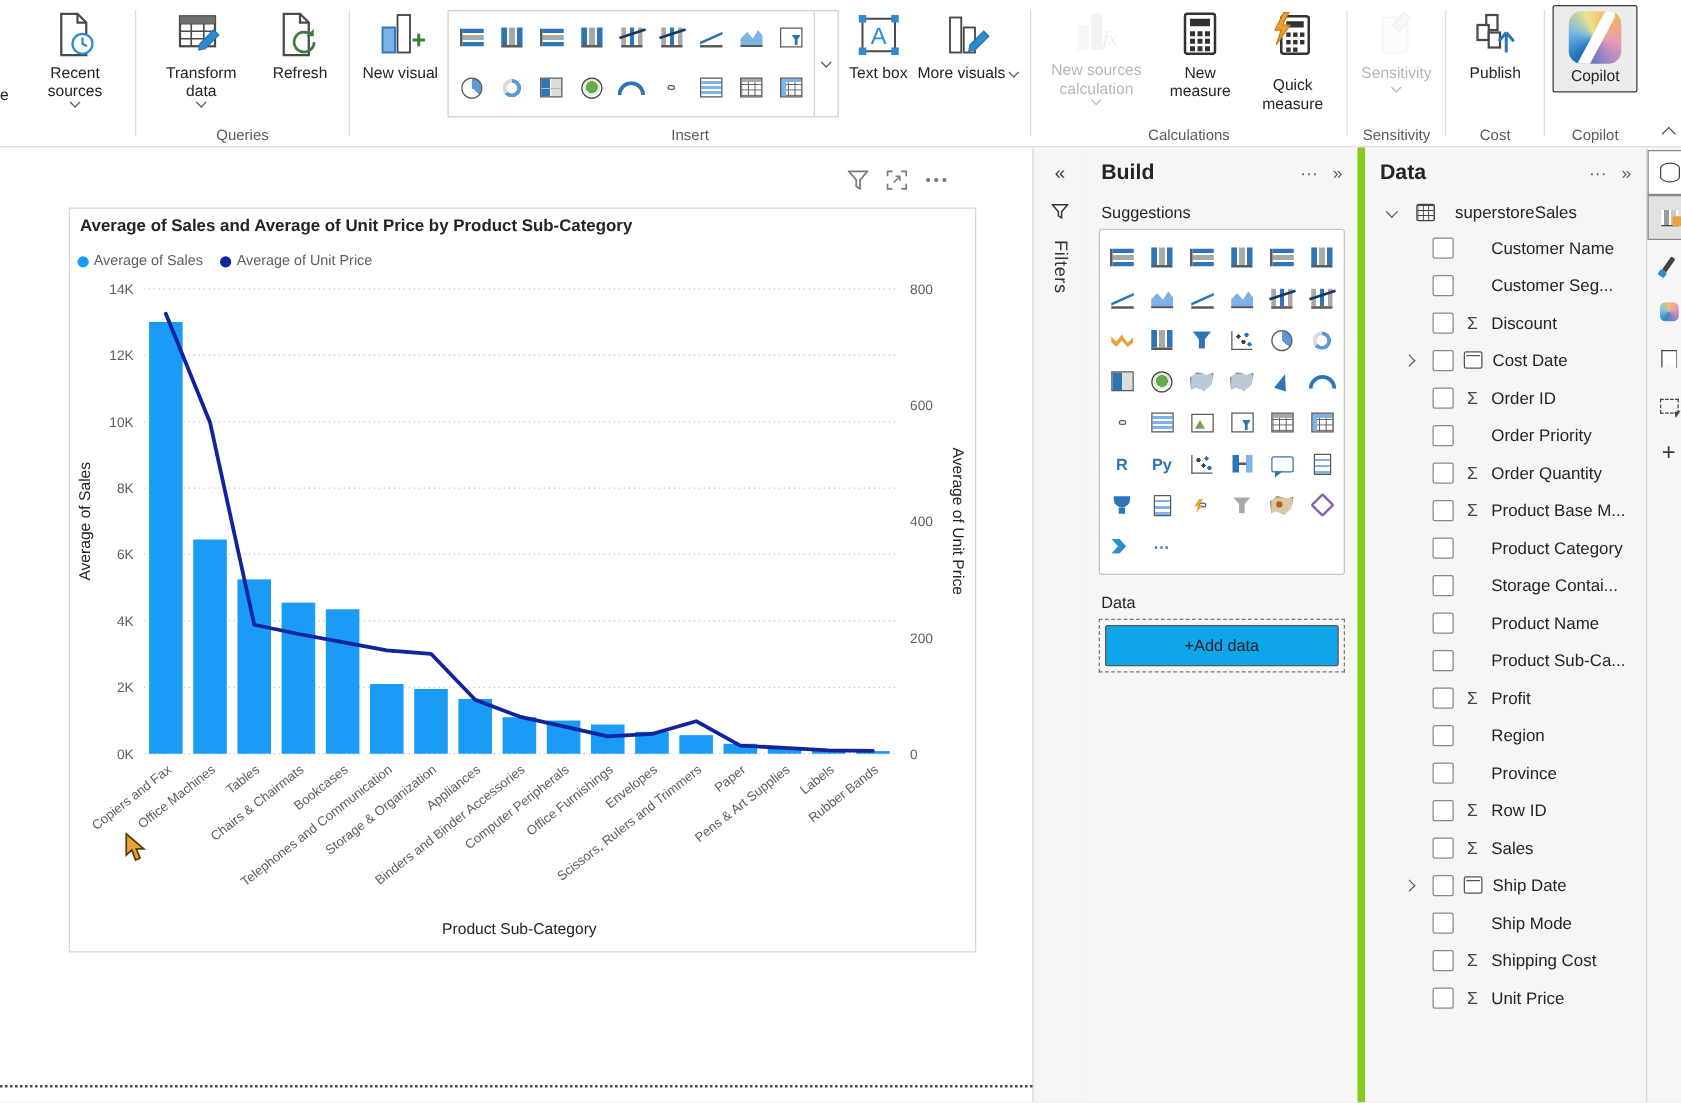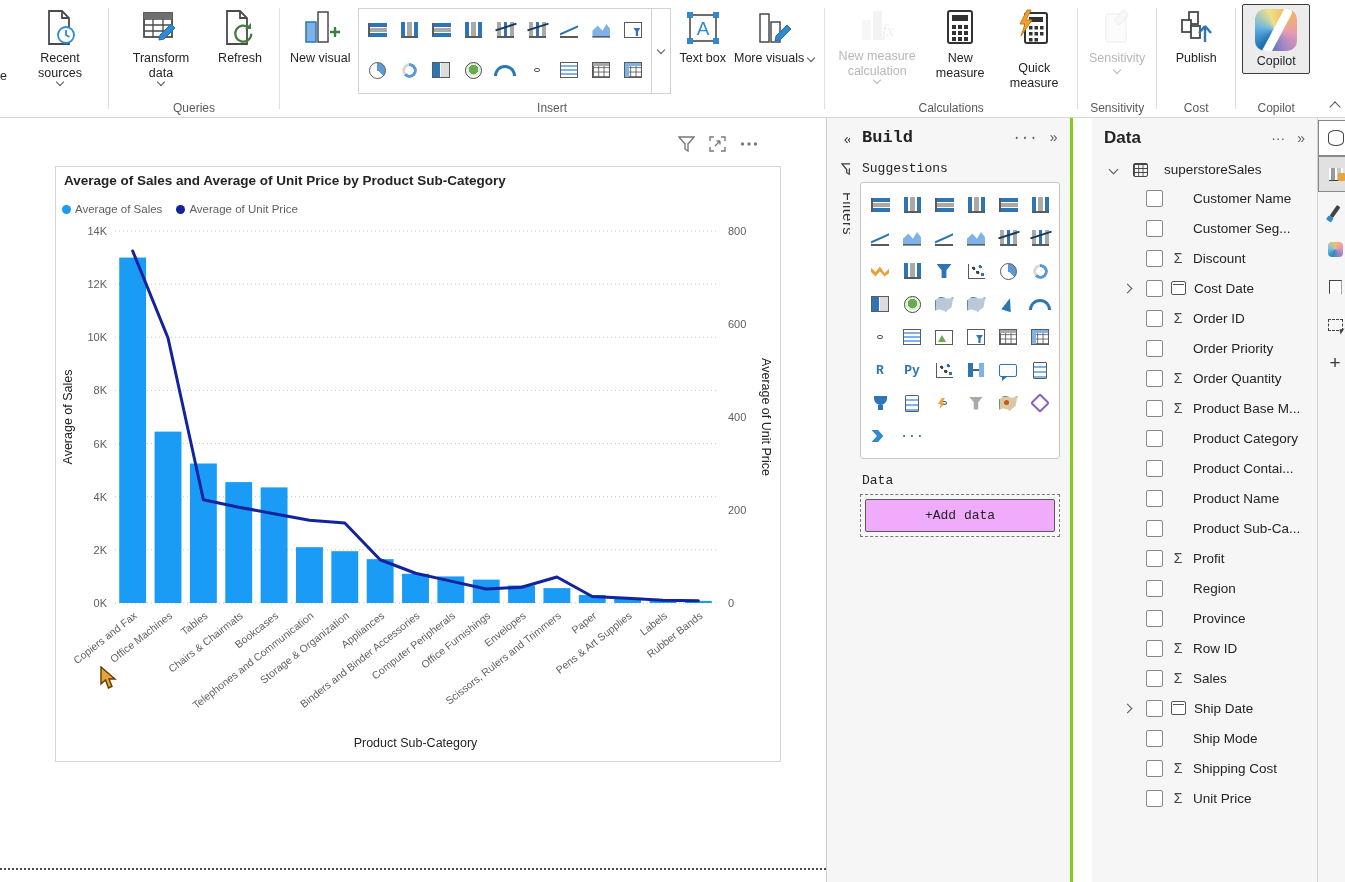--- a/index.html
+++ b/index.html
@@ -127,28 +127,28 @@
     border-right:1px solid #e3e1df;display:flex;flex-direction:column;align-items:center;padding-top:12px;gap:16px;}
   .collapse-ic{font-size:15px;color:#3b3a39;cursor:pointer;}
   .vtext{writing-mode:vertical-rl;font-size:14.5px;color:#323130;letter-spacing:.5px;}
   .funnel-ic{width:14px;height:13px;cursor:pointer;}
 
   .pane{position:absolute;top:118px;height:764px;background:#f6f6f6;box-sizing:border-box;}
   .pane-head{display:flex;align-items:center;justify-content:space-between;padding:10px 12px 6px 12px;}
   .pane-title{font-size:17px;font-weight:700;color:#252423;}
   .pane-head-ics{display:flex;gap:12px;color:#605e5c;font-size:14px;align-items:center;}
   .pane-head-ics span{cursor:pointer;}
-  #build-pane{left:850px;width:223px;border-right:3px solid #84cc16;font-family:Liberation Mono, monospace;}
+  #build-pane{left:869px;width:223px;border-right:6px solid #84cc16;}
   .sugg-label{font-size:13px;color:#252423;padding:8px 12px 6px 12px;}
   .sugg-grid{margin:0 10px;background:#fff;border:1px solid #c8c6c4;border-radius:3px;
     display:grid;grid-template-columns:repeat(6,32px);justify-content:center;padding:6px 2px;row-gap:1px;}
   .scell{width:32px;height:32px;display:flex;align-items:center;justify-content:center;border-radius:2px;cursor:pointer;}
   .data-label{font-size:13px;color:#252423;padding:14px 12px 6px 12px;}
   .add-data-outer{margin:0 10px;border:1px dashed #7a7a7a;padding:4px;}
-  .add-data-btn{border:1px solid #5a5a5a;border-radius:2px;background:#f0abfc;text-align:center;
+  .add-data-btn{border:1px solid #5a5a5a;border-radius:2px;background:#0ea5e9;text-align:center;
     padding:8px 0;font-size:13px;color:#252423;cursor:pointer;}
 
   #data-pane{left:1092px;width:226px;border-right:1px solid #d3d1cf;}
   .searchbox{margin:4px 10px 8px 10px;background:#fff;border:1px solid #8a8886;border-radius:4px;
     height:26px;display:flex;align-items:center;padding:0 8px;gap:7px;}
   .searchbox input{border:none;outline:none;font-size:13.5px;color:#323130;width:150px;background:transparent;
     font-family:"Liberation Sans",sans-serif;}
   .mag{width:11px;height:11px;border:1.6px solid #605e5c;border-radius:50%;position:relative;flex:none;}
   .mag::after{content:"";position:absolute;left:9px;top:9px;width:5px;height:1.6px;background:#605e5c;transform:rotate(45deg);}
   .tree-root{display:flex;align-items:center;gap:16px;padding:8px 0 6px 18px;font-size:13.5px;color:#252423;cursor:pointer;}
@@ -367,21 +367,21 @@
     <div class="rgroup">
       <div class="rbtn disabled" style="max-width:86px;">
         <span class="cssicon">
           <svg width="40" height="38" viewBox="0 0 40 38">
               <rect x="5" y="12" width="9" height="20" fill="#d8d8d8"></rect>
               <rect x="16" y="3" width="9" height="29" fill="#c4c4c4"></rect>
               <text x="31" y="28" font-size="16" font-style="italic" fill="#a8a8a8" text-anchor="middle" font-family="Liberation Serif">fx</text>
             </svg>
         </span>
         <span class="blabel">
-            <span>New measure calculation</span>
+            <span>New sources calculation</span>
             <span class="chev"></span>
           </span>
       </div>
       <div class="rbtn" style="max-width:66px;">
         <span class="cssicon">
           <svg width="34" height="40" viewBox="0 0 34 40">
               <rect x="5" y="3" width="24" height="32" rx="2" fill="#fff" stroke="#323232" stroke-width="2"></rect>
               <rect x="9" y="7" width="16" height="6" fill="#323232"></rect>
               <g fill="#323232">
                 <rect x="9" y="17" width="4" height="4"></rect>
@@ -794,21 +794,21 @@
           <span class="flabel">Product Base M...</span>
         </div>
         <div class="field-row">
           <span class="fchk"></span>
           <span class="fspacer"></span>
           <span class="flabel">Product Category</span>
         </div>
         <div class="field-row">
           <span class="fchk"></span>
           <span class="fspacer"></span>
-          <span class="flabel">Product Contai...</span>
+          <span class="flabel">Storage Contai...</span>
         </div>
         <div class="field-row">
           <span class="fchk"></span>
           <span class="fspacer"></span>
           <span class="flabel">Product Name</span>
         </div>
         <div class="field-row">
           <span class="fchk"></span>
           <span class="fspacer"></span>
           <span class="flabel">Product Sub-Ca...</span>

